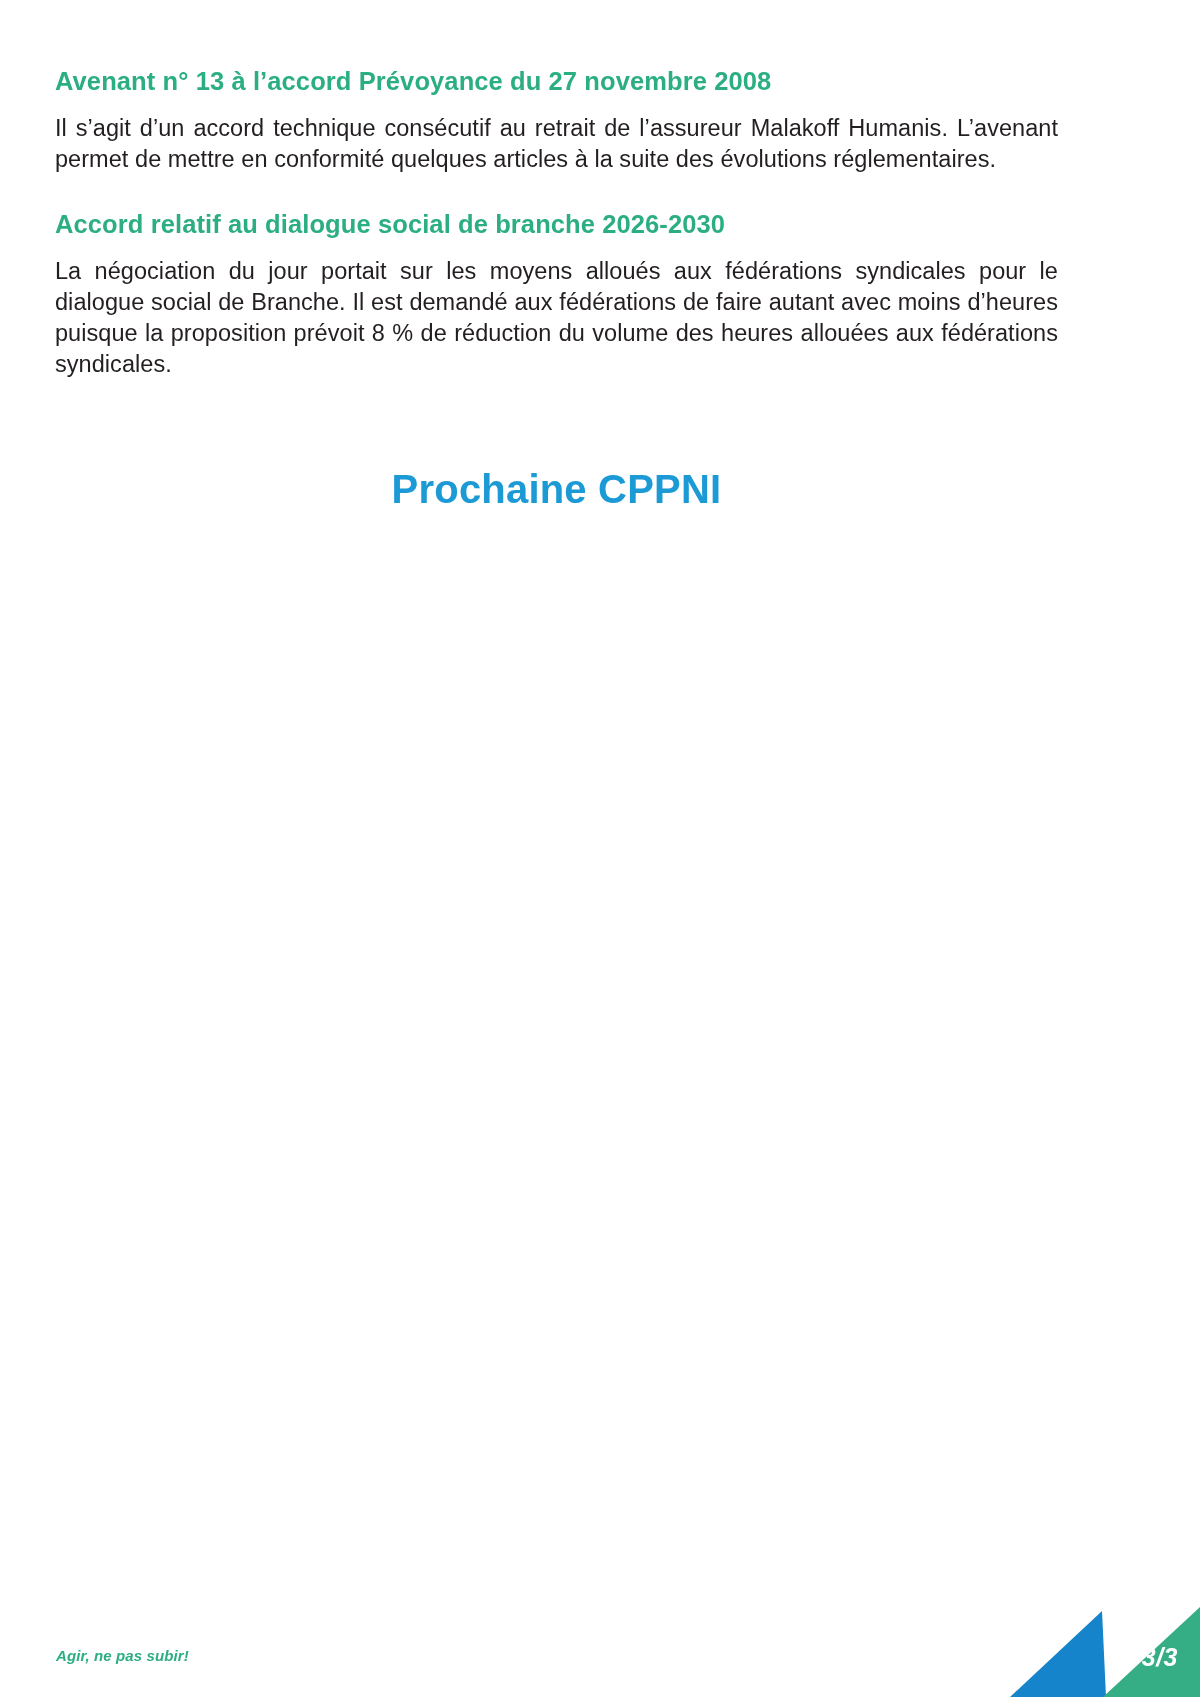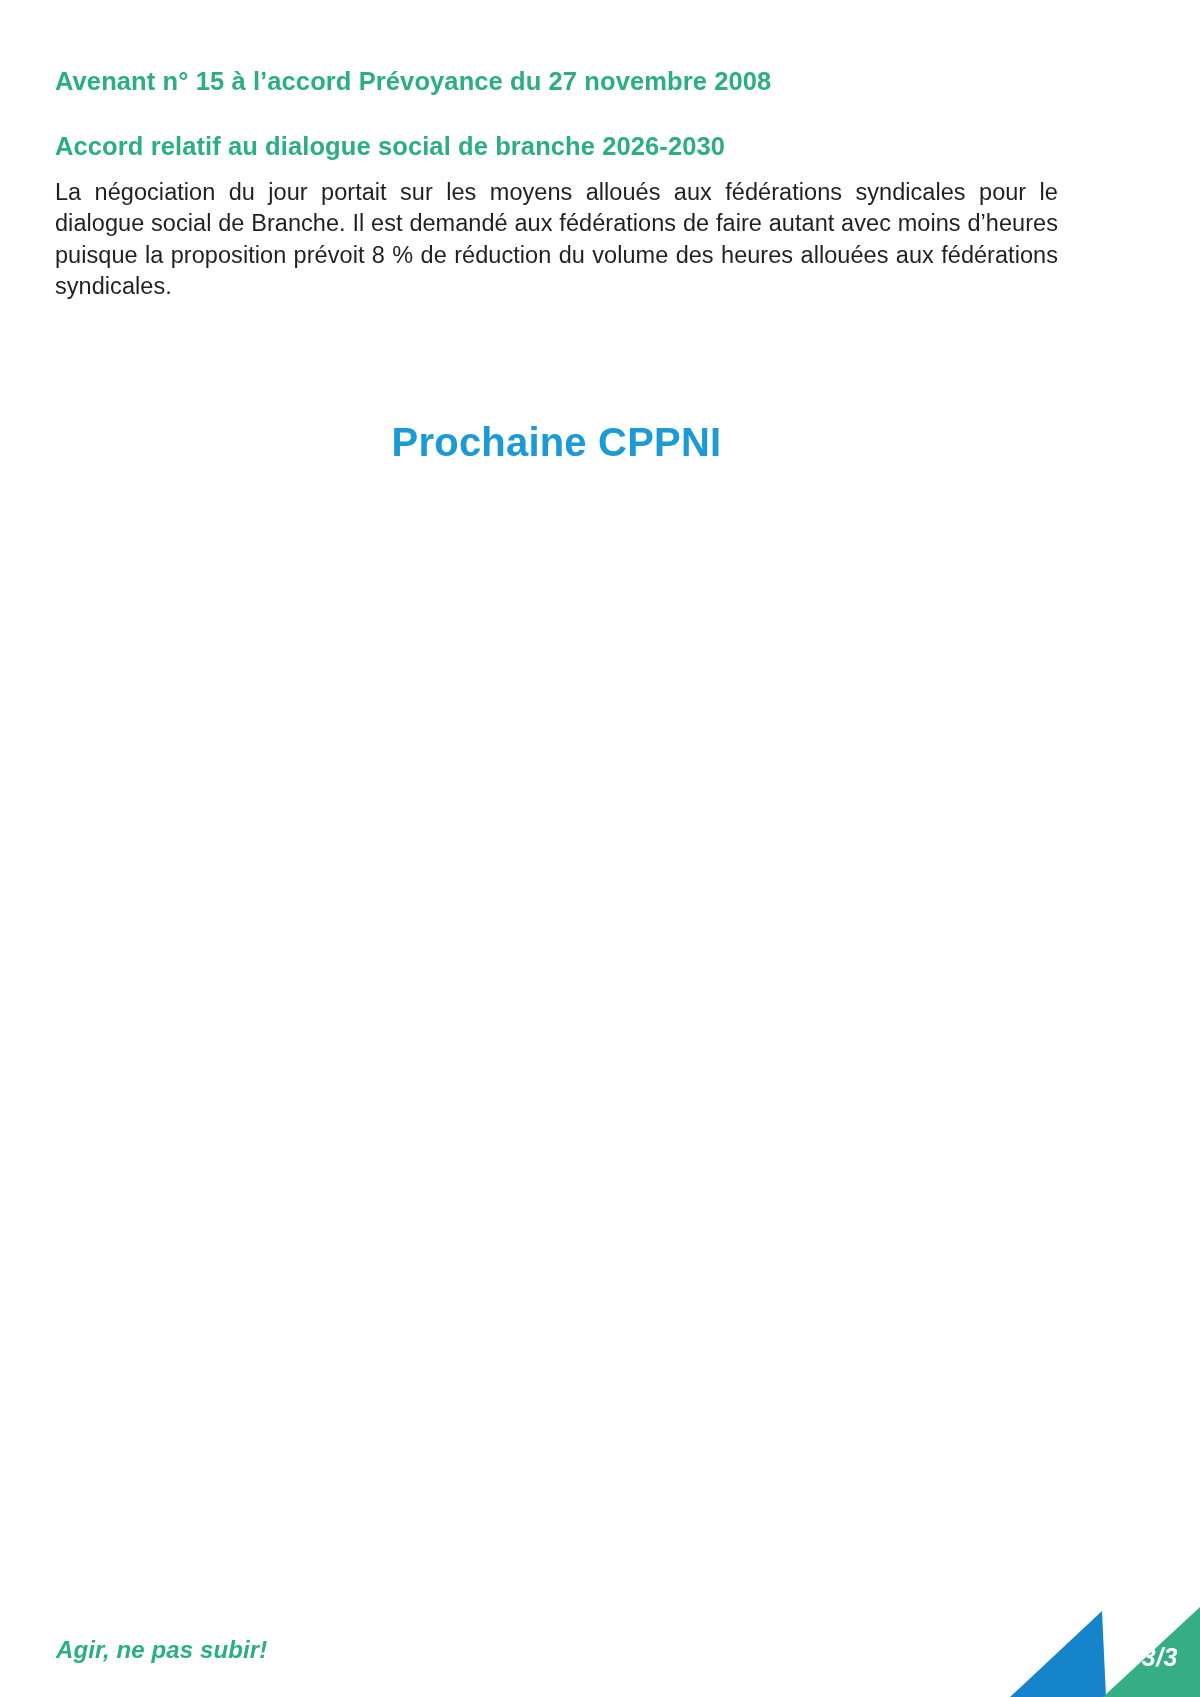--- a/index.html
+++ b/index.html
@@ -55,21 +55,21 @@
   .para.nospace {
     margin-top: 0;
     margin-bottom: 0;
   }
   .para.last-no-justify {
     text-align: left;
   }
 
   
   .callout {
-    margin-top: 116px;
+    margin-top: 84px;
     text-align: center;
   }
   .callout-line1 {
     color: #1b9ad6;
     font-size: 40px;
     font-weight: 700;
     line-height: 1.22;
     letter-spacing: 0.2px;
     margin: 0;
   }
@@ -81,21 +81,21 @@
     letter-spacing: 0.2px;
     margin: 0;
   }
 
   
   .footer-slogan {
     position: absolute;
     left: 56px;
     bottom: 33px;
     color: #2bae82;
-    font-size: 24px;
+    font-size: 15px;
     font-weight: 700;
     font-style: italic;
     letter-spacing: 0.1px;
   }
 
   .corner {
     position: absolute;
     right: 0;
     bottom: 0;
     width: 210px;
@@ -119,22 +119,23 @@
     font-style: italic;
   }
 </style>
 </head>
 <body>
 
 <div class="page">
 
   <div class="content">
 
-    <h2 class="section-heading">Avenant n° 15 à l’accord Prévoyance du 27 novembre 2008</h2>
+    <h2 class="section-heading">Avenant n° 13 à l’accord Prévoyance du 27 novembre 2008</h2>
 
+    <p class="para">Il s’agit d’un accord technique consécutif au retrait de l’assureur Malakoff Humanis. L’avenant permet de mettre en conformité quelques articles à la suite des évolutions réglementaires.</p>
 
 
     <h2 class="section-heading second">Accord relatif au dialogue social de branche 2026-2030</h2>
 
     <p class="para nospace">La négociation du jour portait sur les moyens alloués aux fédérations syndicales pour le dialogue social de Branche. Il est demandé aux fédérations de faire autant avec moins d’heures puisque la proposition prévoit 8 % de réduction du volume des heures allouées aux fédérations syndicales.</p>
 
 
     <div class="callout">
       <div class="callout-line1">Prochaine CPPNI</div>
     </div>

